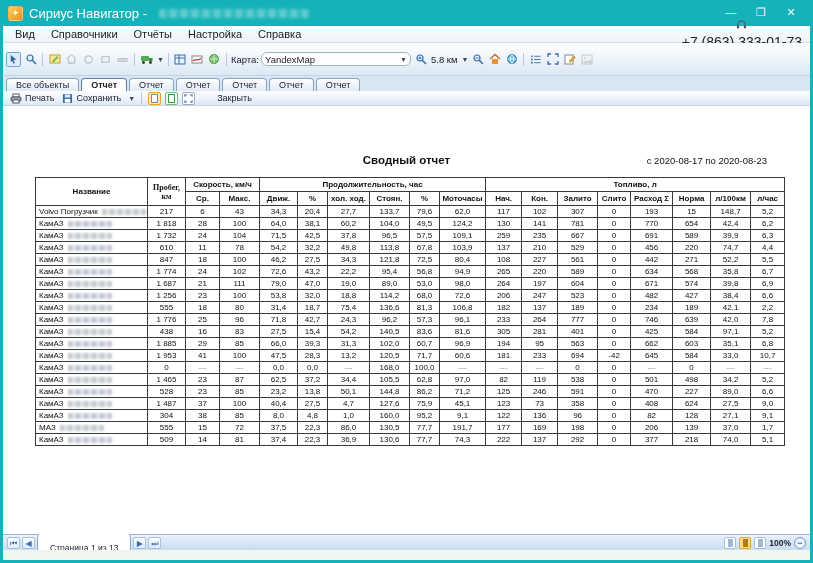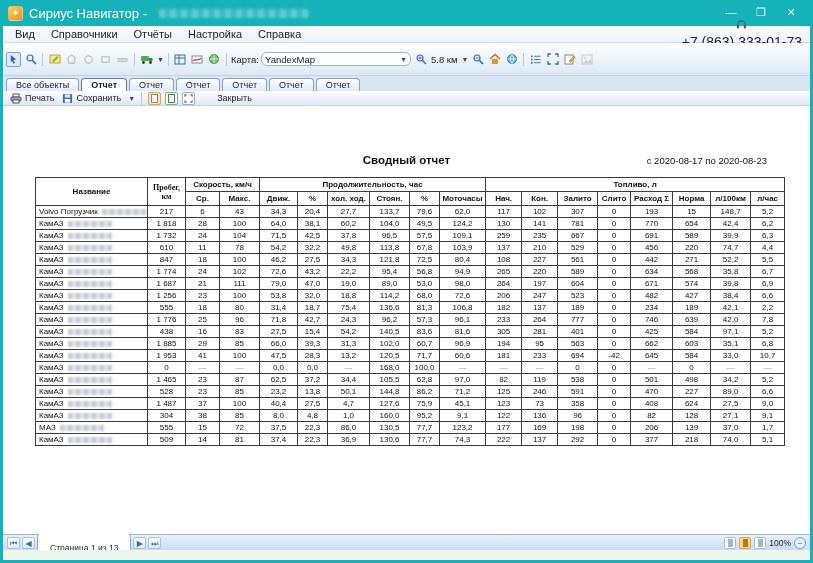--- a/index.html
+++ b/index.html
@@ -71,21 +71,21 @@
     background:repeating-linear-gradient(90deg,#b9bfc6 0 4px,#d8dde2 4px 8px); filter:blur(1px); opacity:.85;}
   td.dash { color:#8a8a8a; }
 
   
   .pagenav { height:16px; background:linear-gradient(#eaf2fc,#c9dcf2); border-top:1px solid #9ab4d4;
     display:flex; align-items:center; gap:2px; padding:0 4px; font-size:9px; color:#235; }
   .nav-btn { width:13px; height:12px; line-height:11px; text-align:center; color:#3a6ea8; font-size:8px;
     border:1px solid #a8c0dc; border-radius:2px; background:linear-gradient(#fff,#ddeafa); }
   .page-box { border:1px solid #8aa8cc; background:#fff; border-radius:8px; padding:12px 12px; height:18px;
     line-height:11px; font-size:8.5px; color:#223; }
-  .zoom-grp { margin-left:auto; display:flex; align-items:center; gap:3px; }
+  .zoom-grp { margin-left:auto; display:flex; align-items:center; gap:3px;font-weight:bold; }
   .zsq { width:12px; height:12px; border:1px solid #a8c0dc; border-radius:2px; background:#fff;
     display:flex; align-items:center; justify-content:center; }
   .zsq.hl { border-color:#e8a33d; background:#fdd98a; }
   .zbar { width:5px; height:8px; background:#9fb8d4; }
   .zoom-pct { font-size:8.5px; color:#223; }
   .minus-btn { width:12px; height:12px; border-radius:50%; border:1px solid #6f9ccb; background:#eaf2fc;
     color:#3a6ea8; line-height:10px; text-align:center; font-size:9px; }
 
   .bottom-strip { height:10px; background:#eef6ee; }
   svg { display:block; }
@@ -808,21 +808,21 @@
                 </span>
               </td>
               <td>555</td>
               <td>15</td>
               <td>72</td>
               <td>37,5</td>
               <td>22,3</td>
               <td>86,0</td>
               <td>130,5</td>
               <td>77,7</td>
-              <td>123,2</td>
+              <td>191,7</td>
               <td>177</td>
               <td>169</td>
               <td>198</td>
               <td>0</td>
               <td>206</td>
               <td>139</td>
               <td>37,0</td>
               <td>1,7</td>
             </tr>
             <tr>

